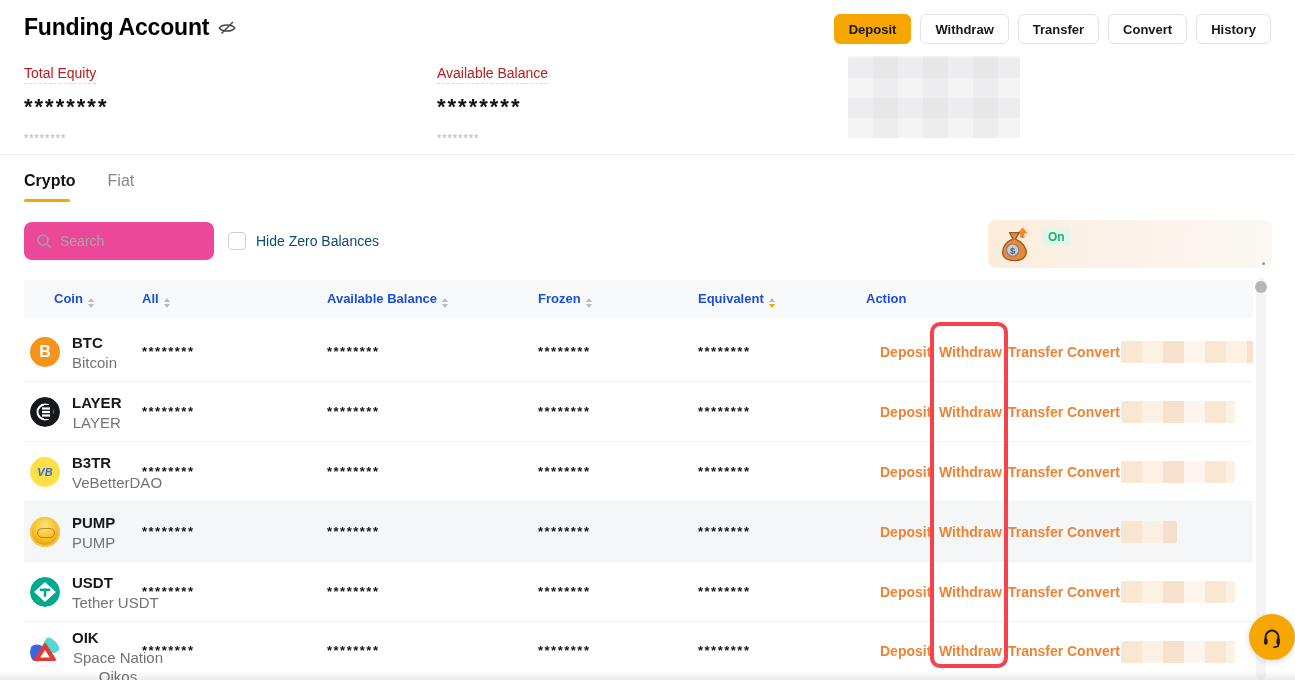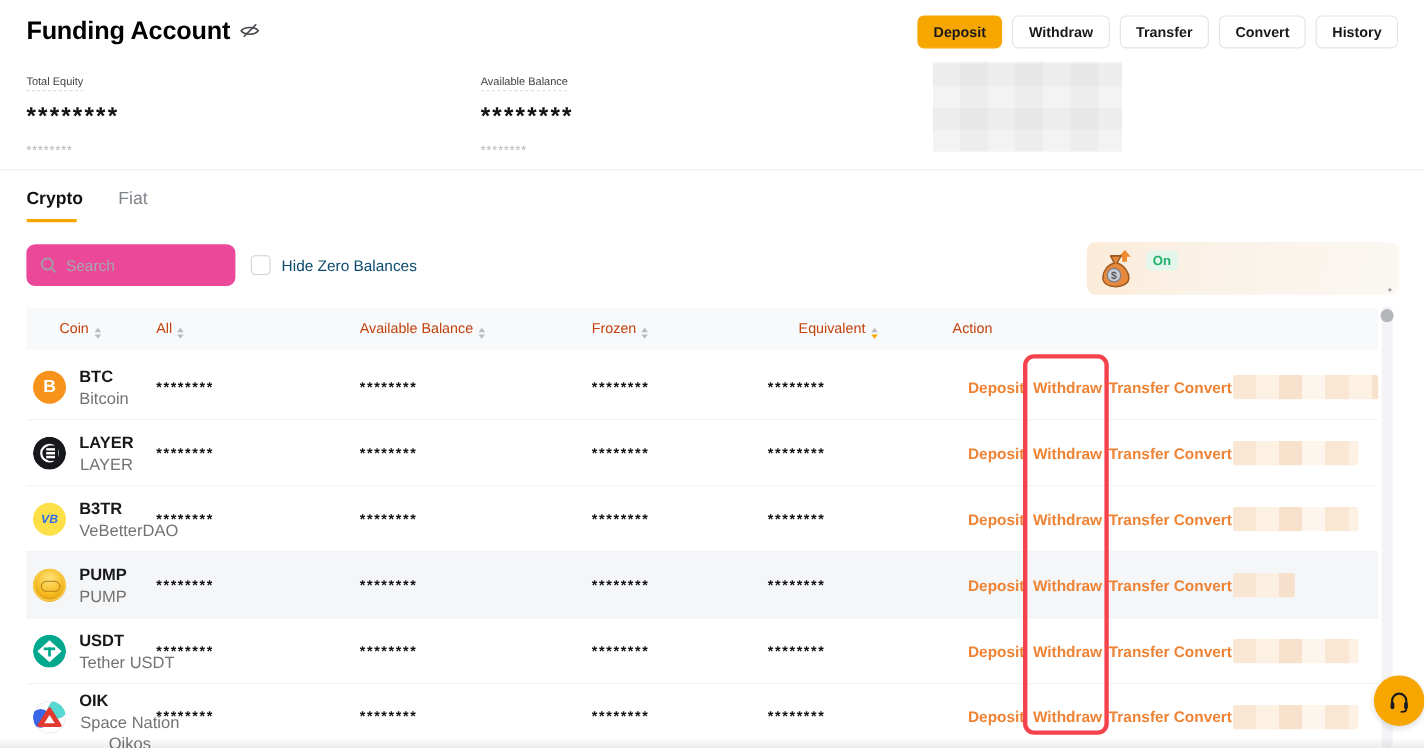--- a/index.html
+++ b/index.html
@@ -14,21 +14,21 @@
   .eye-btn { margin-left:8px; display:inline-flex; align-items:center; cursor:pointer; }
   .header-actions { position:absolute; right:0; top:0; display:flex; gap:9px; }
   .btn { height:30px; padding:0 14px; border-radius:6px; font-size:13px; font-weight:700;
          display:inline-flex; align-items:center; justify-content:center; cursor:pointer;
          background:#fff; border:1px solid #e2e3e5; color:#17181a; }
   .btn.primary { background:#f7a600; border-color:#f7a600; color:#17181a; }
   
   .balance-block { position:absolute; top:64px; }
   .balance-block.total { left:24px; }
   .balance-block.avail { left:437px; }
-  .balance-label { font-size:10px; color:#404040; border-bottom:1px dashed #d8dadd; padding-bottom:2px; display:inline-block; }
+  .balance-label { font-size:14px; color:#b91c1c; border-bottom:1px dashed #d8dadd; padding-bottom:2px; display:inline-block; }
   .balance-value { margin-top:10px; font-size:22px; font-weight:700; letter-spacing:2px; color:#121214; }
   .balance-sub { margin-top:12px; font-size:11px; letter-spacing:1px; color:#c6c8cc; font-weight:700; }
   .mosaic-gray { position:absolute; left:848px; top:56px; width:172px; height:82px; border-radius:2px;
     background-color:#fbfbfc;
     background-image:
       repeating-linear-gradient(0deg, rgba(60,60,70,0.025) 0 20px, rgba(60,60,70,0.055) 20px 40px),
       repeating-linear-gradient(90deg, rgba(60,60,70,0.02) 0 25px, rgba(60,60,70,0.05) 25px 50px); }
   .divider { position:absolute; left:0; right:0; top:154px; height:1px; background:#ececee; }
   
   .tabs { position:absolute; left:24px; top:172px; display:flex; gap:32px; }
@@ -51,23 +51,23 @@
             display:flex; align-items:center; padding:4px 8px 4px 4px; }
   .banner-icon { width:44px; height:44px; flex:0 0 44px; display:flex; align-items:center; justify-content:center; }
   .banner-texts { flex:1; min-width:0; padding-left:2px; }
   .banner-msg { font-size:12.5px; color:#17181a; white-space:nowrap; }
   .banner-link { margin-top:3px; font-size:12.5px; font-weight:700; color:#ee8335; cursor:pointer; }
   .on-badge { flex:0 0 auto; margin-left:6px; background:#e4f5eb; color:#20b26c; font-size:12px; font-weight:700;
               border-radius:4px; padding:2px 6px; align-self:flex-start; margin-top:4px; }
   .banner-dot { position:absolute; left:1262px; top:262px; width:3px; height:3px; border-radius:50%; background:#9a9da3; }
   
   .thead { position:absolute; left:24px; top:280px; width:1229px; height:38px; background:#f8f9fa;
-           font-size:13px; color:#c2410c; }
+           font-size:13px; color:#1d4ed8;font-weight:bold; }
   .th { position:absolute; top:0; line-height:38px; cursor:pointer; white-space:nowrap; }
-  .th.c0{left:30px;} .th.c1{left:118px;} .th.c2{left:303px;} .th.c3{left:514px;} .th.c4{left:702px;} .th.c5{left:842px; cursor:default;}
+  .th.c0{left:30px;} .th.c1{left:118px;} .th.c2{left:303px;} .th.c3{left:514px;} .th.c4{left:674px;} .th.c5{left:842px; cursor:default;}
   .carets { display:inline-flex; flex-direction:column; gap:2px; margin-left:5px; vertical-align:1px; }
   .c-up { width:0; height:0; border-left:3.5px solid transparent; border-right:3.5px solid transparent; border-bottom:4px solid #b8bbc0; }
   .c-down { width:0; height:0; border-left:3.5px solid transparent; border-right:3.5px solid transparent; border-top:4px solid #b8bbc0; }
   .c-down.active { border-top-color:#f7a600; }
   .row { position:absolute; left:24px; width:1229px; height:60px; border-bottom:1px solid #f1f2f4; }
   .row.r1{top:322px;} .row.r2{top:382px;} .row.r3{top:442px;} .row.r4{top:502px; background:#f5f6f8;}
   .row.r5{top:562px;} .row.r6{top:622px; height:58px; border-bottom:none;}
   .coin-icon { position:absolute; left:6px; top:15px; width:30px; height:30px; border-radius:50%;
                display:flex; align-items:center; justify-content:center; overflow:hidden; }
   .coin-icon.btc { background:#f7931a; color:#fff; font-weight:700; font-size:16px; }

